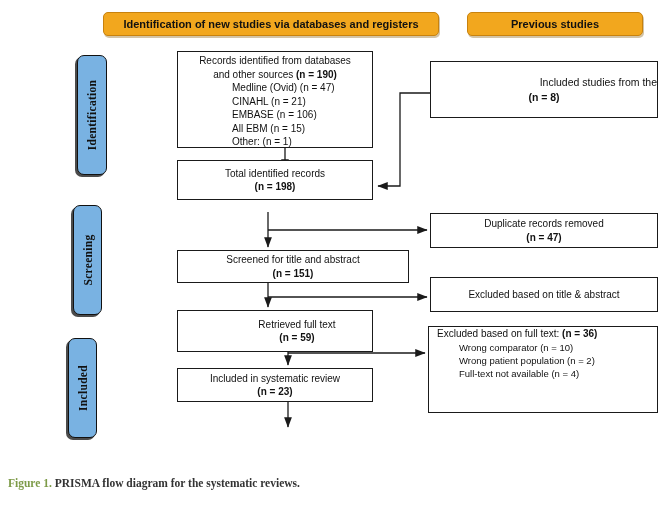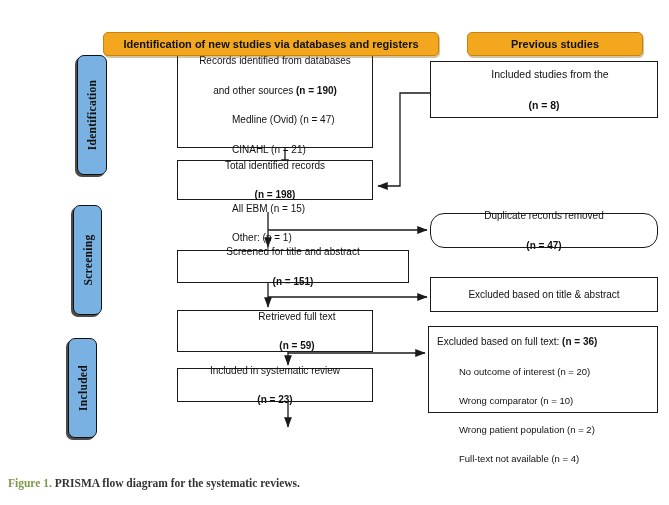--- a/index.html
+++ b/index.html
@@ -7,51 +7,51 @@
     position:relative; width:669px; height:505px; background:#ffffff;
     font-family:"Liberation Sans", sans-serif; overflow:hidden;
   }
   .wires { position:absolute; left:0; top:0; width:669px; height:505px; z-index:0; }
   .wires line, .wires polyline { stroke:#1a1a1a; stroke-width:1.3; fill:none; }
 
   .hdr {
     position:absolute; z-index:2; background:#F2A71E; border:1.5px solid #C8820E;
     border-radius:5px; box-shadow:1px 2px 0 rgba(130,85,0,0.35);
     display:flex; align-items:center; justify-content:center;
-    font-size:11px; font-weight:bold; color:#111; text-align:center;margin-top:20px;
+    font-size:11px; font-weight:bold; color:#111; text-align:center;
   }
 
   .stage {
     position:absolute; z-index:2; background:#79B2E2; border:1.6px solid #111;
     border-radius:7px; box-shadow:-2px 2px 0 rgba(30,30,30,0.8);
     display:flex; align-items:center; justify-content:center;
   }
   .stage span {
     transform:rotate(-90deg); white-space:nowrap;
     font-family:"Liberation Serif", serif; font-weight:bold;
     font-size:11.5px; color:#111; letter-spacing:0.3px;
   }
 
   .fbox {
     position:absolute; z-index:1; background:#ffffff; border:1.8px solid #1a1a1a;
     display:flex; flex-direction:column; justify-content:center;
-    font-size:10px; color:#111; line-height:13.5px; box-sizing:border-box;gap:16px;
+    font-size:10px; color:#111; line-height:13.5px; box-sizing:border-box;
   }
   .fbox .ctr { text-align:center; }
   .bold { font-weight:bold; }
   .sub { text-align:left; }
 
   #records-box { padding-top:2px; justify-content:flex-start; }
   #records-box .sub { padding-left:54px; }
 
-  #excluded-full-box { justify-content:flex-start; padding-top:8px; }
+  #excluded-full-box { justify-content:flex-start; }
   #excluded-full-box .hd { padding-left:8px; }
   #excluded-full-box .sub { padding-left:30px; font-size:9.5px; line-height:13px; }
 
-  #guideline-box .ln { padding-left:12px; text-align:center; font-size:10.5px; line-height:15px; }
+  #guideline-box .ln { padding-left:12px; text-align:right; font-size:10.5px; line-height:15px; }
   #guideline-box .ctr { font-size:10.5px; line-height:15px; }
 
   .caption {
     position:absolute; left:8px; top:477px; z-index:2;
     font-family:"Liberation Serif", serif; font-size:11.5px; font-weight:bold; color:#333;
   }
   .caption .figlabel { color:#7D9B48; }
 </style>
 </head>
 <body>
@@ -121,32 +121,31 @@
     <div class="ctr">Included in systematic review</div>
     <div class="ctr bold">(n = 23)</div>
   </div>
 
 
   <div class="fbox" id="guideline-box" style="left:430px; top:61px; width:228px; height:57px;">
     <div class="ln">Included studies from the</div>
     <div class="ctr bold">(n = 8)</div>
   </div>
 
-  <div class="fbox" style="left:430px; top:213px; width:228px; height:35px;border-radius:14px;">
+  <div class="fbox" style="left:430px; top:213px; width:228px; height:35px;">
     <div class="ctr">Duplicate records removed</div>
     <div class="ctr bold">(n = 47)</div>
   </div>
 
   <div class="fbox" style="left:430px; top:277px; width:228px; height:35px; padding:0 30px;">
     <div class="ctr">Excluded based on title &amp; abstract</div>
   </div>
 
   <div class="fbox" id="excluded-full-box" style="left:428px; top:326px; width:230px; height:87px;">
     <div class="hd"><span>Excluded based on full text: </span><span class="bold">(n = 36)</span></div>
-    <div class="sub">No outcome of interest (n = 20)</div>
     <div class="sub">Wrong comparator (n = 10)</div>
     <div class="sub">Wrong patient population (n = 2)</div>
     <div class="sub">Full-text not available (n = 4)</div>
   </div>
 
   <div class="caption">
     <span class="figlabel">Figure 1.</span><span> PRISMA flow diagram for the systematic reviews.</span>
   </div>
 
 </div>

